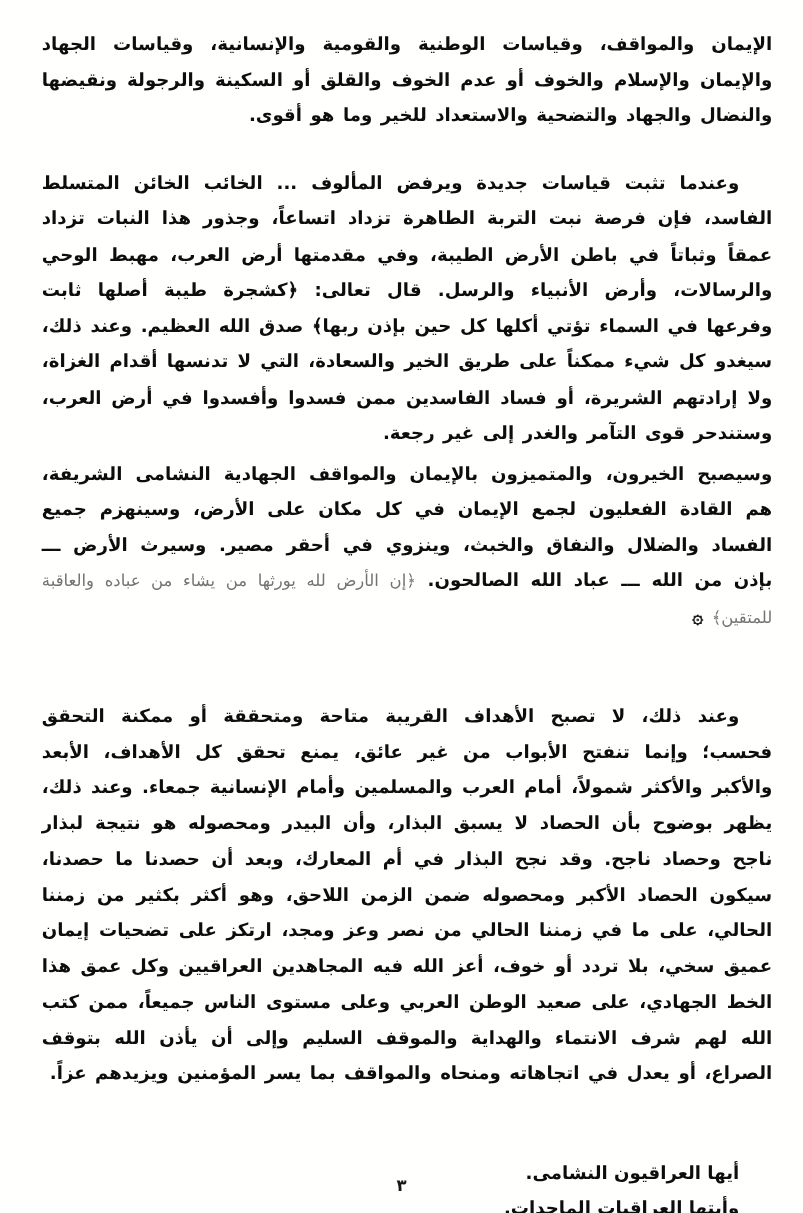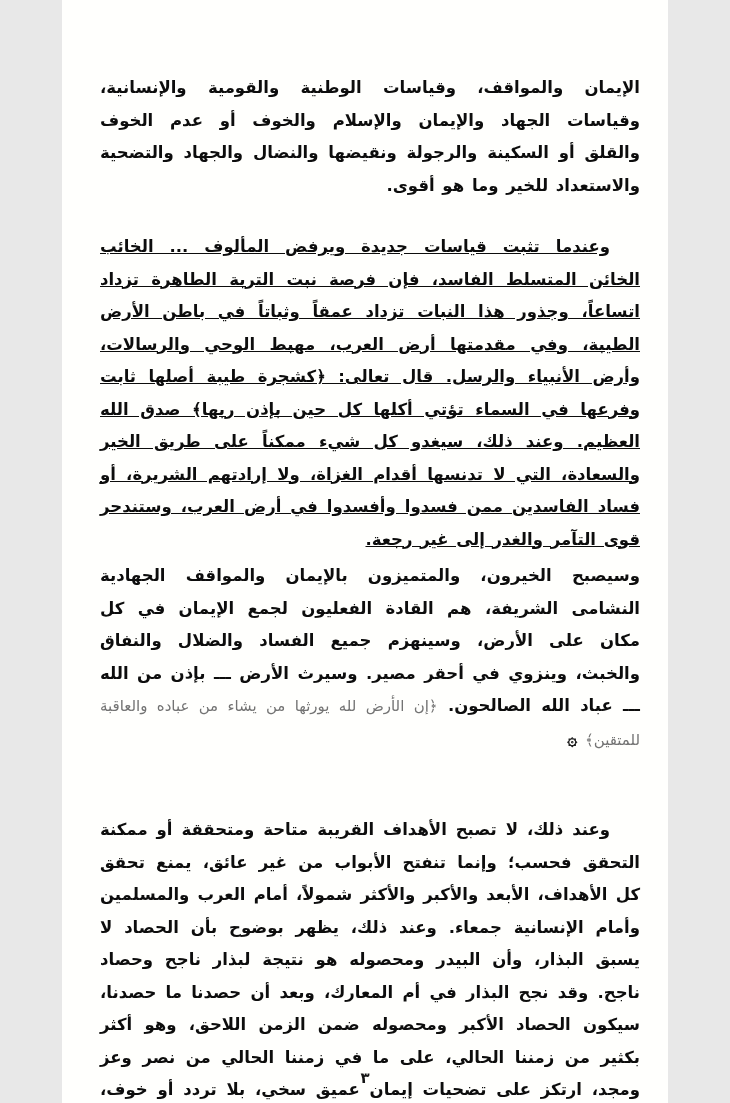--- a/index.html
+++ b/index.html
@@ -2,41 +2,41 @@
 <html lang="ar" dir="rtl"><head>
 <meta charset="utf-8">
 <style>
   html, body {
     margin: 0;
     padding: 0;
     background: #e8e8e8;
   }
   .page {
     position: relative;
-    width: 606px;
+    width: 730px;
     height: 1103px;
     margin: 0 auto;
     background: #fffffd;
     overflow: hidden;
     direction: rtl;
     font-family: "DejaVu Sans", sans-serif;
     color: #0d0d0d;
     box-sizing: border-box;
-    padding: 72px 28px 0 38px;
+    padding: 24px 28px 0 38px;
   }
   .body-text {
     font-size: 16.5px;
     font-weight: 700;
     line-height: 32.5px;
     text-align: justify;
     word-spacing: 2px;
     margin: 0;
   }
   .para { margin: 0 0 29px 0; }
-  .para-tight { margin: 0 0 4px 0; text-decoration: underline; }
+  .para-tight { margin: 0 0 4px 0; }
   .indent { text-indent: 30px; }
   .quote-light {
     font-weight: 400;
     font-size: 15px;
     color: #737373;
     letter-spacing: 0.5px;
   }
   .ornament {
     font-weight: 700;
     font-size: 17px;
@@ -78,18 +78,19 @@
     <span class="ornament">۞</span>
   </p>
 
   <div class="spacer-lg"></div>
 
   <p class="body-text para indent">وعند ذلك، لا تصبح الأهداف القريبة متاحة ومتحققة أو ممكنة التحقق فحسب؛ وإنما تنفتح الأبواب من غير عائق، يمنع تحقق كل الأهداف، الأبعد والأكبر والأكثر شمولاً، أمام العرب والمسلمين وأمام الإنسانية جمعاء. وعند ذلك، يظهر بوضوح بأن الحصاد لا يسبق البذار، وأن البيدر ومحصوله هو نتيجة لبذار ناجح وحصاد ناجح. وقد نجح البذار في أم المعارك، وبعد أن حصدنا ما حصدنا، سيكون الحصاد الأكبر ومحصوله ضمن الزمن اللاحق، وهو أكثر بكثير من زمننا الحالي، على ما في زمننا الحالي من نصر وعز ومجد، ارتكز على تضحيات إيمان عميق سخي، بلا تردد أو خوف، أعز الله فيه المجاهدين العراقيين وكل عمق هذا الخط الجهادي، على صعيد الوطن العربي وعلى مستوى الناس جميعاً، ممن كتب الله لهم شرف الانتماء والهداية والموقف السليم وإلى أن يأذن الله بتوقف الصراع، أو يعدل في اتجاهاته ومنحاه والمواقف بما يسر المؤمنين ويزيدهم عزاً.</p>
 
   <div class="spacer-lg"></div>
 
   <div class="address-block">
+    <p class="address-line">أيها العراقيون النشامى.</p>
     <p class="address-line">وأيتها العراقيات الماجدات.</p>
   </div>
 
   <div class="page-number">٣</div>
 
 </div>
 
 </body></html>

